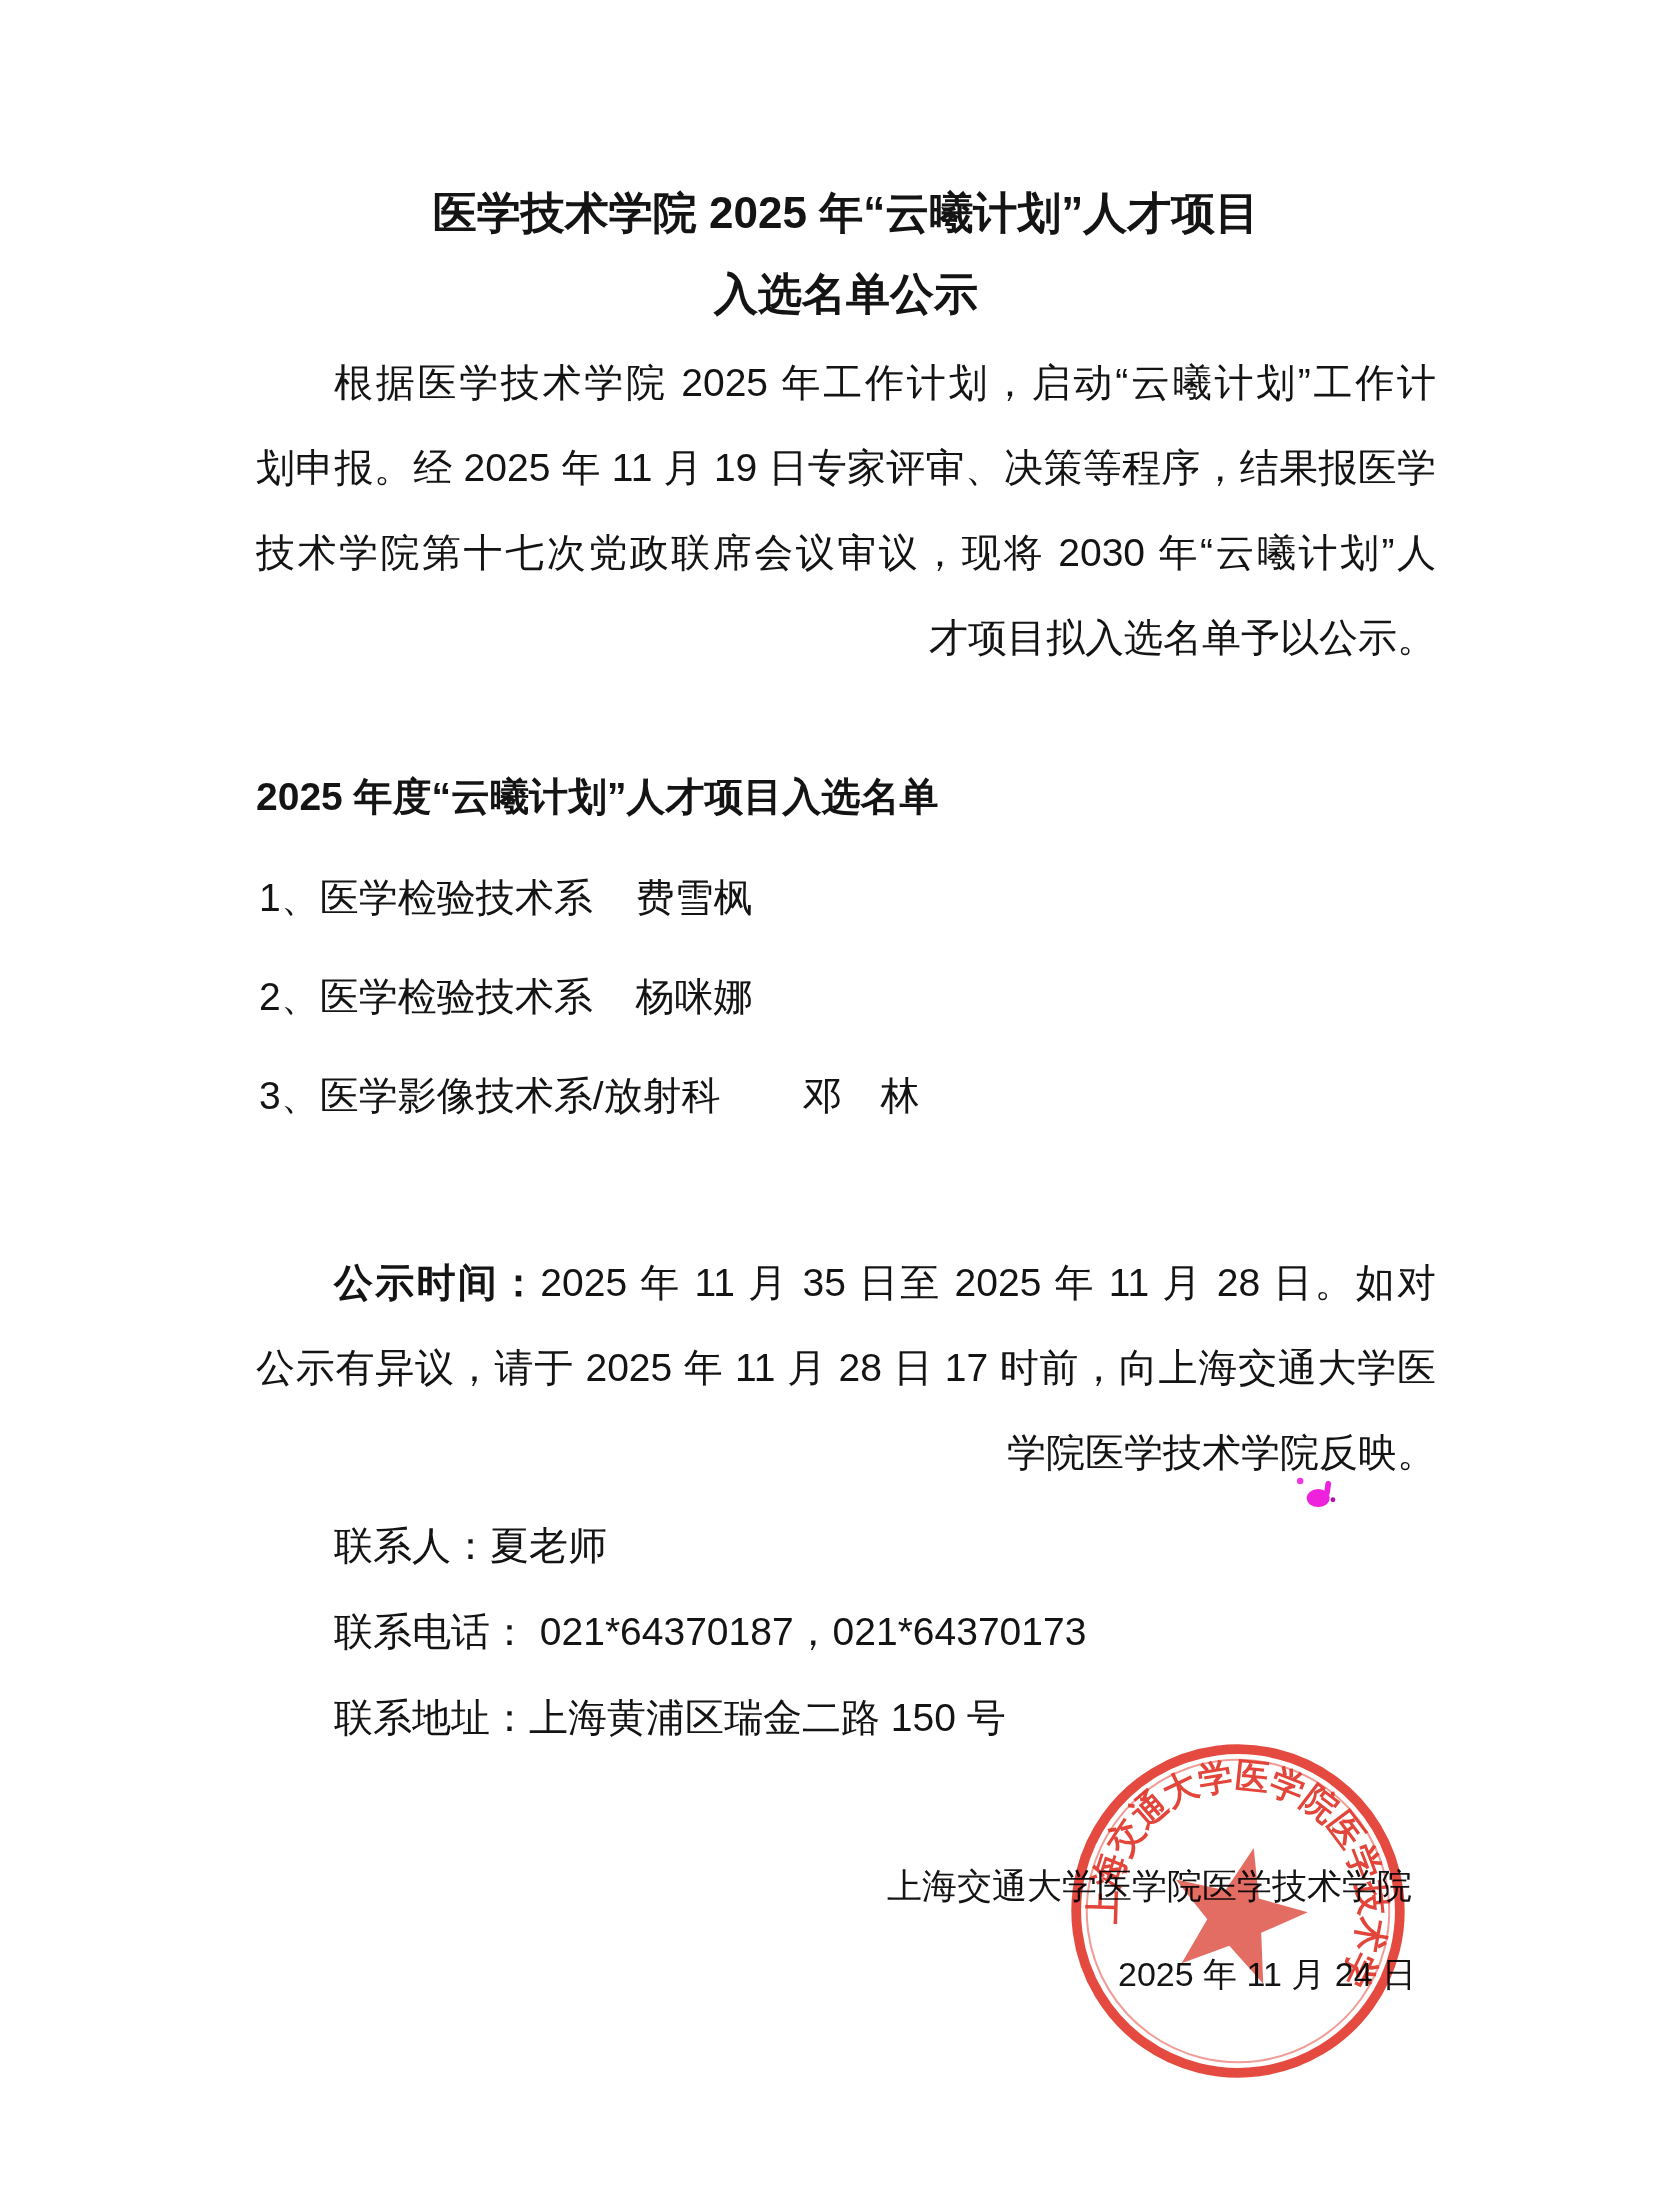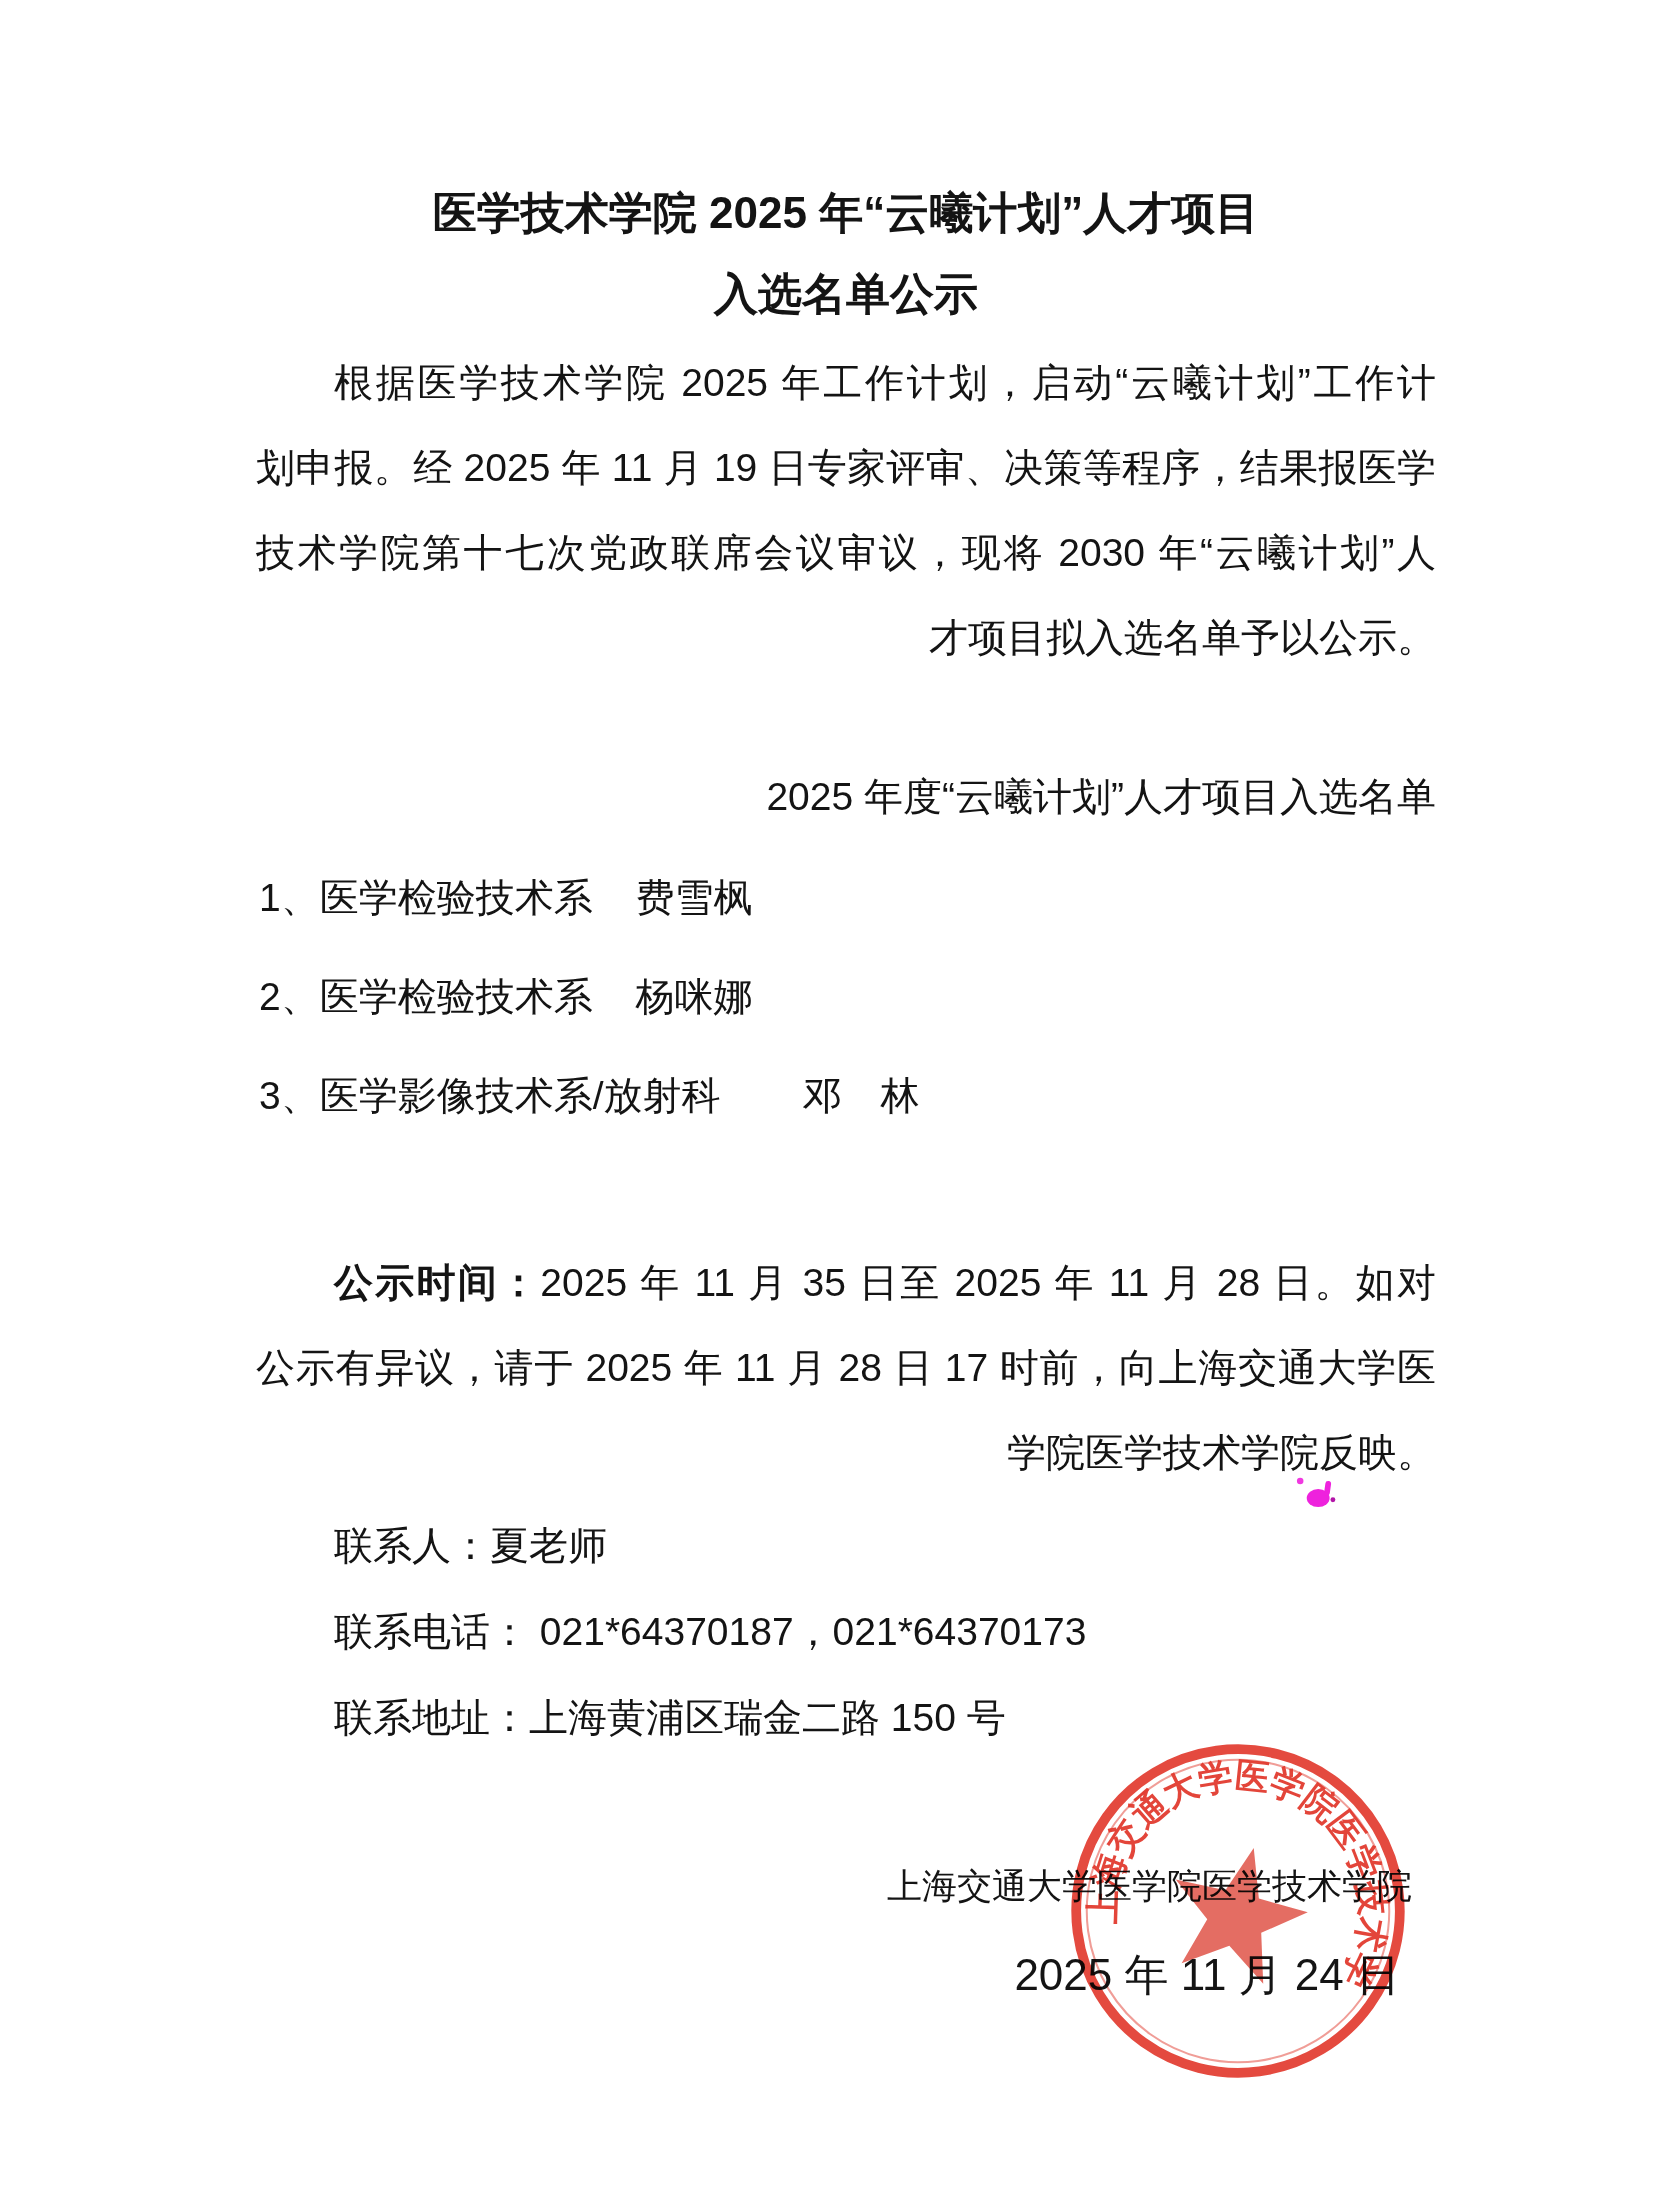--- a/index.html
+++ b/index.html
@@ -15,39 +15,39 @@
     font-size:44px;font-weight:bold;line-height:60px;white-space:nowrap;
   }
   
   .textblock{left:256px;width:1180px;font-size:39px;}
   .tline{line-height:85px;white-space:nowrap;text-align:right;}
   .tline.just{text-align:justify;text-align-last:justify;white-space:normal;overflow:hidden;height:85px;}
   .indent2{text-indent:2em;}
   .bold{font-weight:bold;font-family:Liberation Serif, serif;}
   
   .section-heading{
-    left:256px;width:1180px;text-align:right;font-size:39px;font-weight:normal;
+    left:256px;width:1180px;text-align:left;font-size:39px;font-weight:bold;
     line-height:86px;white-space:nowrap;
   }
   
   .list{left:259px;width:1221px;font-size:39px;}
   .list .row{line-height:99px;white-space:nowrap;}
   .list .name{margin-left:1.1em;}
   
   .notice-l1{height:85px;}
   
   .contacts{left:256px;width:1221px;font-size:39px;}
   .contacts .row{line-height:86px;white-space:nowrap;text-indent:2em;}
   
   .signature{
     right:255px;font-size:35px;line-height:85px;white-space:nowrap;
     mix-blend-mode:multiply;z-index:3;
   }
   .docdate{
-    right:267px;font-size:44px;line-height:85px;white-space:nowrap;
+    right:251px;font-size:34px;line-height:85px;white-space:nowrap;
     mix-blend-mode:multiply;z-index:3;
   }
   
   .stamp{
     left:1051px;top:1724px;width:374px;height:374px;
     transform:rotate(14deg);mix-blend-mode:multiply;z-index:2;
   }
   .stamp text{
     font-family:"Liberation Sans","DejaVu Sans",sans-serif;
     font-weight:bold;

